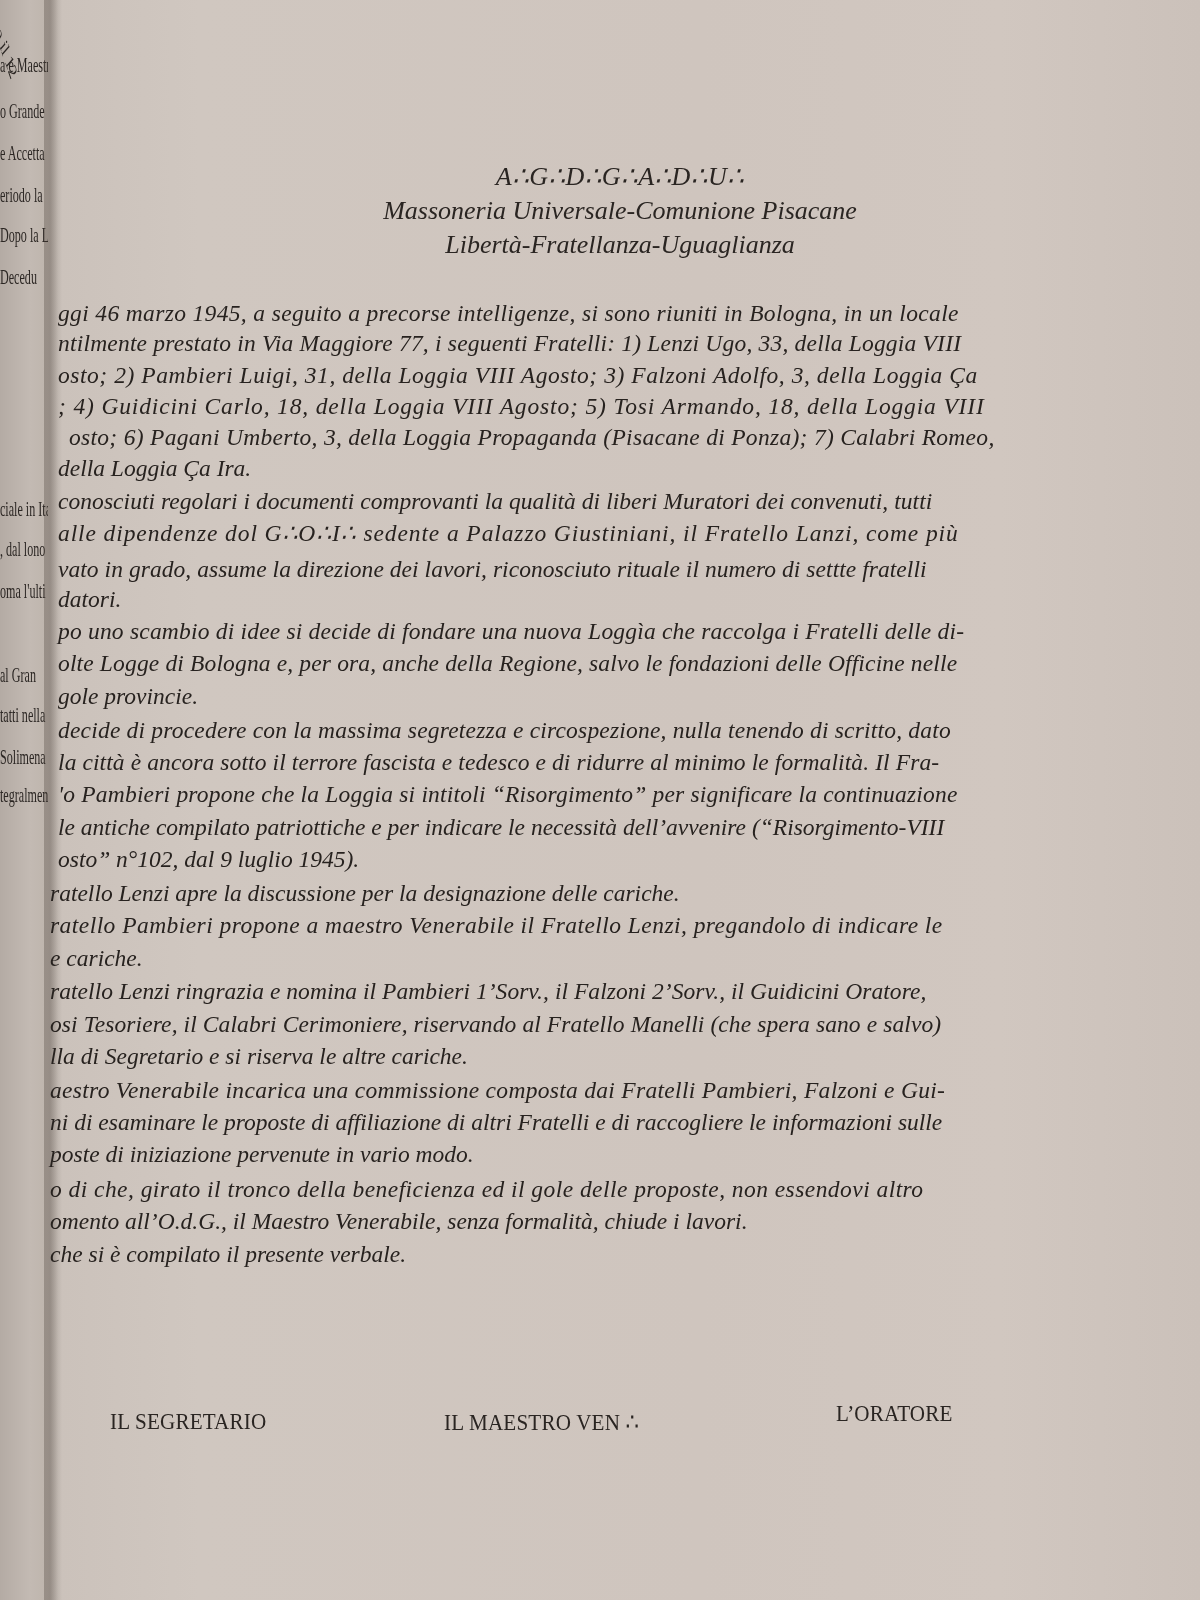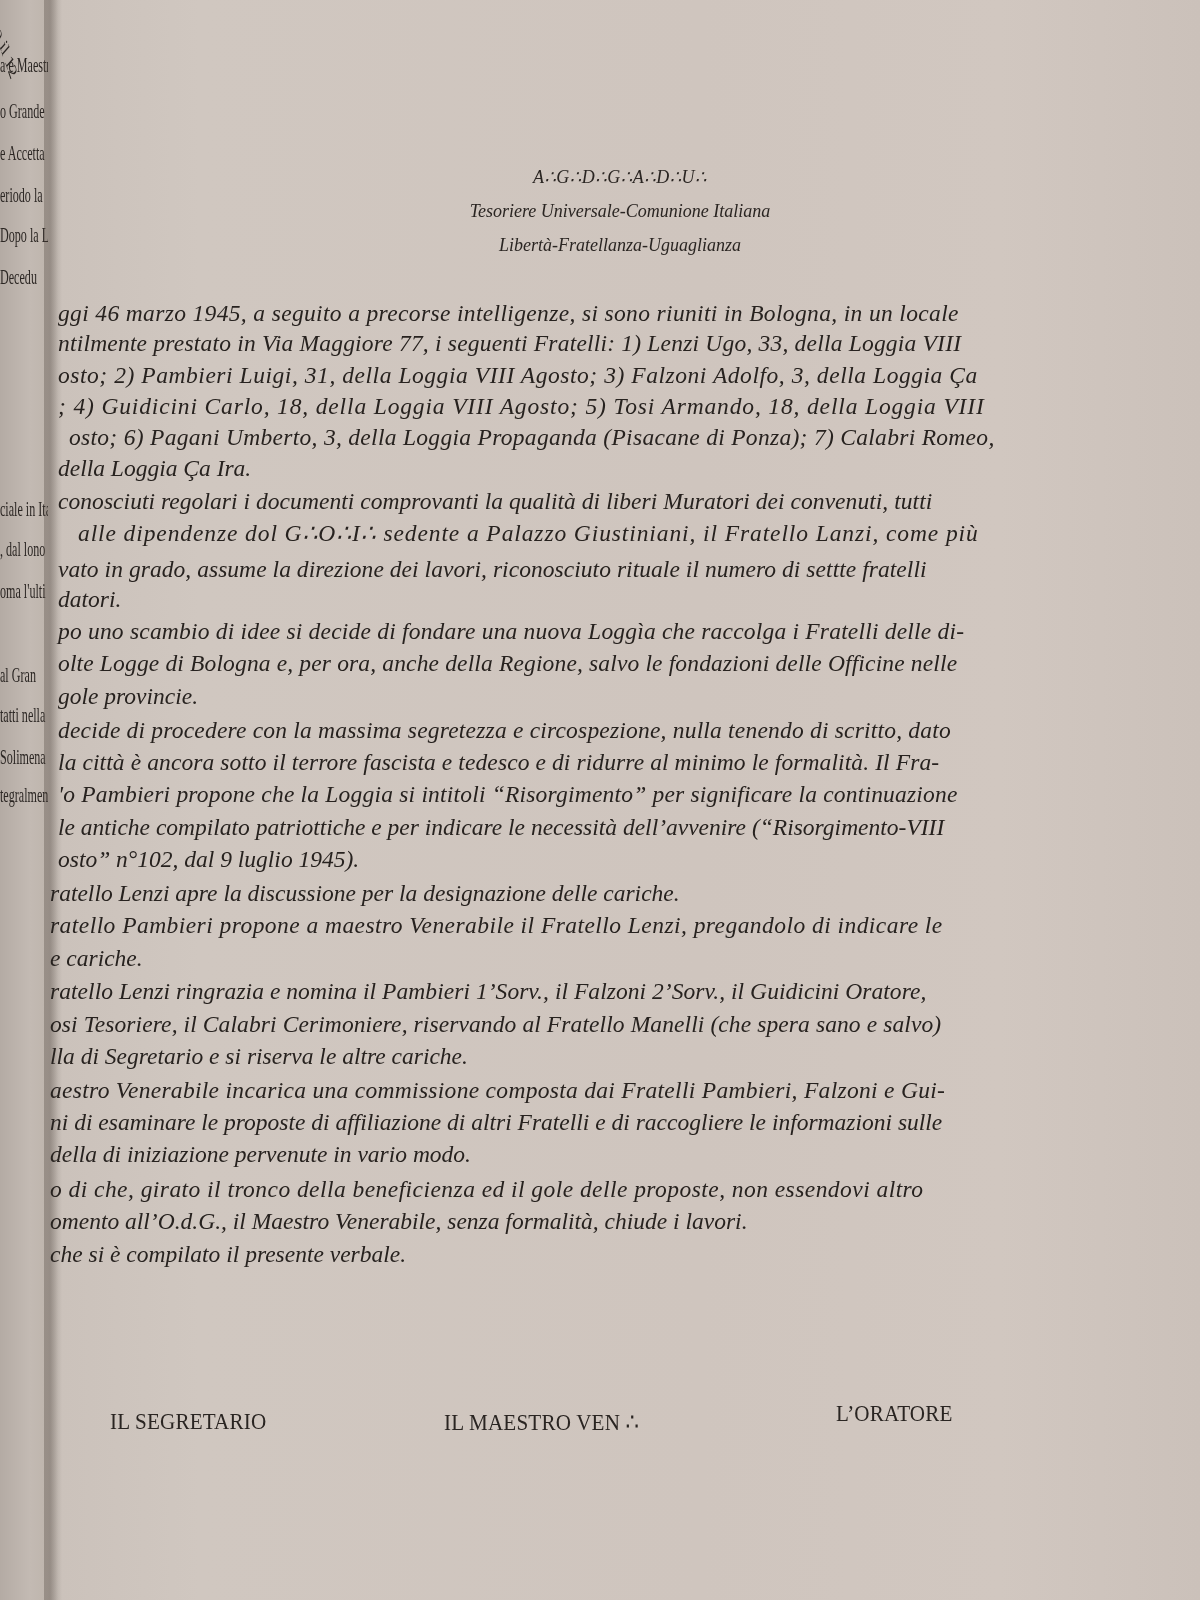--- a/index.html
+++ b/index.html
@@ -42,21 +42,21 @@
       background: linear-gradient(90deg, rgba(80,70,62,0.35), rgba(80,70,62,0));
     }
     .header {
       position: absolute;
       top: 160px;
       left: 250px;
       width: 740px;
       text-align: center;
     }
     .header .line {
-      font-size: 18px;
+      font-size: 26px;
       line-height: 34px;
       font-style: italic;
     }
     .header .line.caps {
       font-style: italic;
       letter-spacing: 0.5px;
     }
     .body-text {
       position: absolute;
       left: 0;
@@ -102,52 +102,52 @@
   <span class="frag" style="top:578px;">oma l'ulti</span>
   <span class="frag" style="top:662px;">al Gran</span>
   <span class="frag" style="top:702px;">tatti nella</span>
   <span class="frag" style="top:744px;">Solimena</span>
   <span class="frag" style="top:782px;">tegralmen</span>
 </div>
 <div class="page-shadow"></div>
 
 <div class="header">
   <div class="line caps">A∴G∴D∴G∴A∴D∴U∴</div>
-  <div class="line">Tesoriere Universale-Comunione Italiana</div>
+  <div class="line">Massoneria Universale-Comunione Pisacane</div>
   <div class="line">Libertà-Fratellanza-Uguaglianza</div>
 </div>
 
 <div class="body-text">
   <div class="ln" style="left:58px;top:0px;letter-spacing:0.35px;">ggi 46 marzo 1945, a seguito a precorse intelligenze, si sono riuniti in Bologna, in un locale</div>
   <div class="ln" style="left:58px;top:30px;letter-spacing:0.2px;">ntilmente prestato in Via Maggiore 77, i seguenti Fratelli: 1) Lenzi Ugo, 33, della Loggia VIII</div>
   <div class="ln" style="left:58px;top:62px;letter-spacing:0.55px;">osto; 2) Pambieri Luigi, 31, della Loggia VIII Agosto; 3) Falzoni Adolfo, 3, della Loggia Ça</div>
   <div class="ln" style="left:58px;top:93px;letter-spacing:0.85px;">; 4) Guidicini Carlo, 18, della Loggia VIII Agosto; 5) Tosi Armando, 18, della Loggia VIII</div>
   <div class="ln" style="left:69px;top:124px;letter-spacing:0.3px;">osto; 6) Pagani Umberto, 3, della Loggia Propaganda (Pisacane di Ponza); 7) Calabri Romeo,</div>
   <div class="ln" style="left:58px;top:155px;"> della Loggia Ça Ira.</div>
   <div class="ln" style="left:58px;top:188px;letter-spacing:0.05px;">conosciuti regolari i documenti comprovanti la qualità di liberi Muratori dei convenuti, tutti</div>
-  <div class="ln" style="left:58px;top:220px;letter-spacing:0.9px;margin-left:20px;"> alle dipendenze dol G∴O∴I∴ sedente a Palazzo Giustiniani, il Fratello Lanzi, come più</div>
+  <div class="ln" style="left:58px;top:220px;letter-spacing:0.9px;"> alle dipendenze dol G∴O∴I∴ sedente a Palazzo Giustiniani, il Fratello Lanzi, come più</div>
   <div class="ln" style="left:58px;top:256px;letter-spacing:0.05px;">vato in grado, assume la direzione dei lavori, riconosciuto rituale il numero di settte fratelli</div>
   <div class="ln" style="left:58px;top:286px;">datori.</div>
   <div class="ln" style="left:58px;top:318px;letter-spacing:0.2px;">po uno scambio di idee si decide di fondare una nuova Loggìa che raccolga i Fratelli delle di-</div>
   <div class="ln" style="left:58px;top:350px;letter-spacing:0.15px;">olte Logge di Bologna e, per ora, anche della Regione, salvo le fondazioni delle Officine nelle</div>
   <div class="ln" style="left:58px;top:383px;">gole provincie.</div>
   <div class="ln" style="left:58px;top:417px;letter-spacing:0.2px;">decide di procedere con la massima segretezza e circospezione, nulla tenendo di scritto, dato</div>
   <div class="ln" style="left:58px;top:449px;letter-spacing:0.1px;"> la città è ancora sotto il terrore fascista e tedesco e di ridurre al minimo le formalità. Il Fra-</div>
   <div class="ln" style="left:58px;top:481px;letter-spacing:0.2px;">'o Pambieri propone che la Loggia si intitoli “Risorgimento” per significare la continuazione</div>
   <div class="ln" style="left:58px;top:514px;letter-spacing:0px;">le antiche compilato patriottiche e per indicare le necessità dell’avvenire (“Risorgimento-VIII</div>
   <div class="ln" style="left:58px;top:546px;">osto” n°102, dal 9 luglio 1945).</div>
   <div class="ln" style="left:50px;top:580px;">ratello Lenzi apre la discussione per la designazione delle cariche.</div>
   <div class="ln" style="left:50px;top:612px;letter-spacing:0.45px;">ratello Pambieri propone a maestro Venerabile il Fratello Lenzi, pregandolo di indicare le</div>
   <div class="ln" style="left:50px;top:645px;">e cariche.</div>
   <div class="ln" style="left:50px;top:678px;letter-spacing:0.05px;">ratello Lenzi ringrazia e nomina il Pambieri 1’Sorv., il Falzoni 2’Sorv., il Guidicini Oratore,</div>
   <div class="ln" style="left:50px;top:711px;letter-spacing:0.1px;">osi Tesoriere, il Calabri Cerimoniere, riservando al Fratello Manelli (che spera sano e salvo)</div>
   <div class="ln" style="left:50px;top:743px;">lla di Segretario e si riserva le altre cariche.</div>
   <div class="ln" style="left:50px;top:777px;letter-spacing:0.3px;">aestro Venerabile incarica una commissione composta dai Fratelli Pambieri, Falzoni e Gui-</div>
   <div class="ln" style="left:50px;top:809px;letter-spacing:0px;">ni di esaminare le proposte di affiliazione di altri Fratelli e di raccogliere le informazioni sulle</div>
-  <div class="ln" style="left:50px;top:841px;">della di iniziazione pervenute in vario modo.</div>
+  <div class="ln" style="left:50px;top:841px;">poste di iniziazione pervenute in vario modo.</div>
   <div class="ln" style="left:50px;top:876px;letter-spacing:0.45px;">o di che, girato il tronco della beneficienza ed il gole delle proposte, non essendovi altro</div>
   <div class="ln" style="left:50px;top:908px;">omento all’O.d.G., il Maestro Venerabile, senza formalità, chiude i lavori.</div>
   <div class="ln" style="left:50px;top:941px;"> che si è compilato il presente verbale.</div>
 </div>
 
 <div class="signatures">
   <span class="sig" style="left:110px;">IL SEGRETARIO</span>
   <span class="sig" style="left:444px;">IL MAESTRO VEN ∴</span>
   <span class="sig" style="left:836px;top:-8px;">L’ORATORE</span>
 </div>

